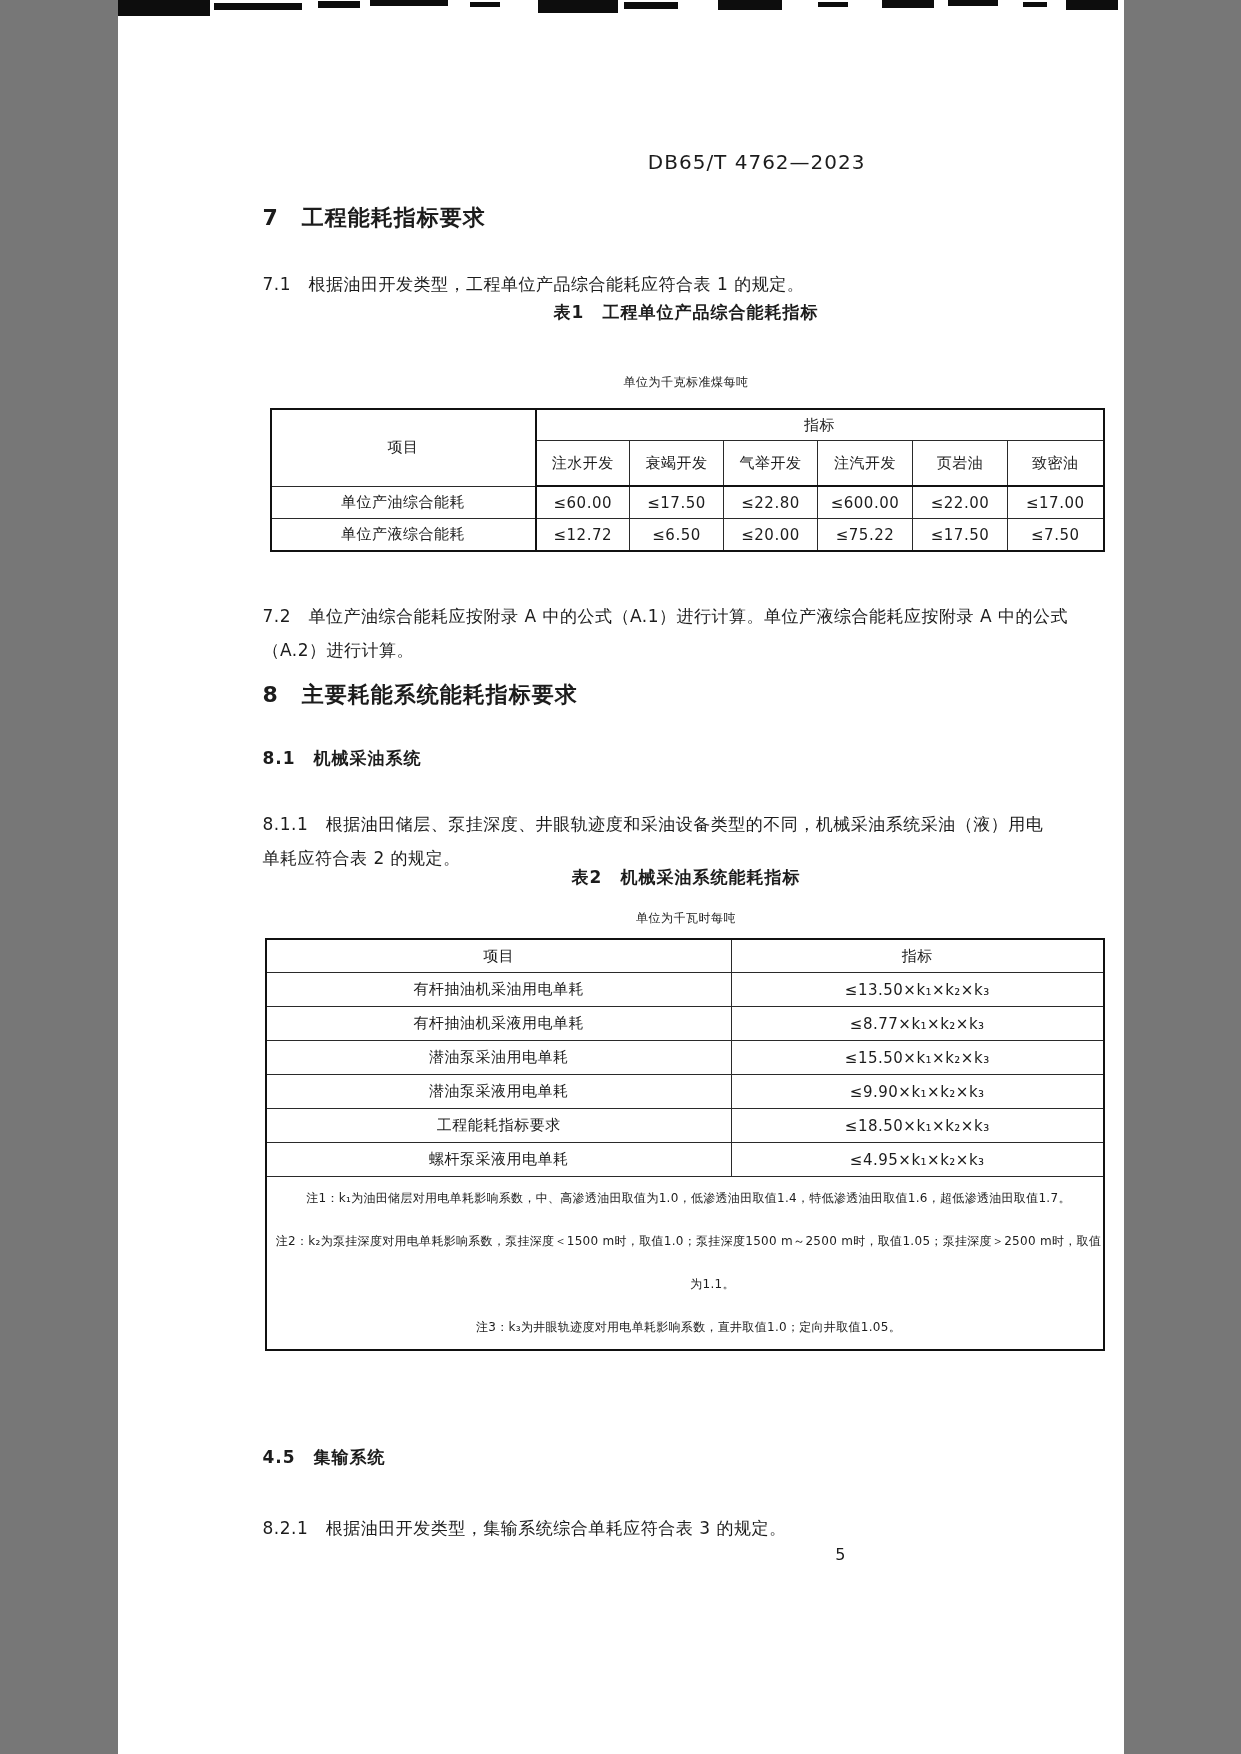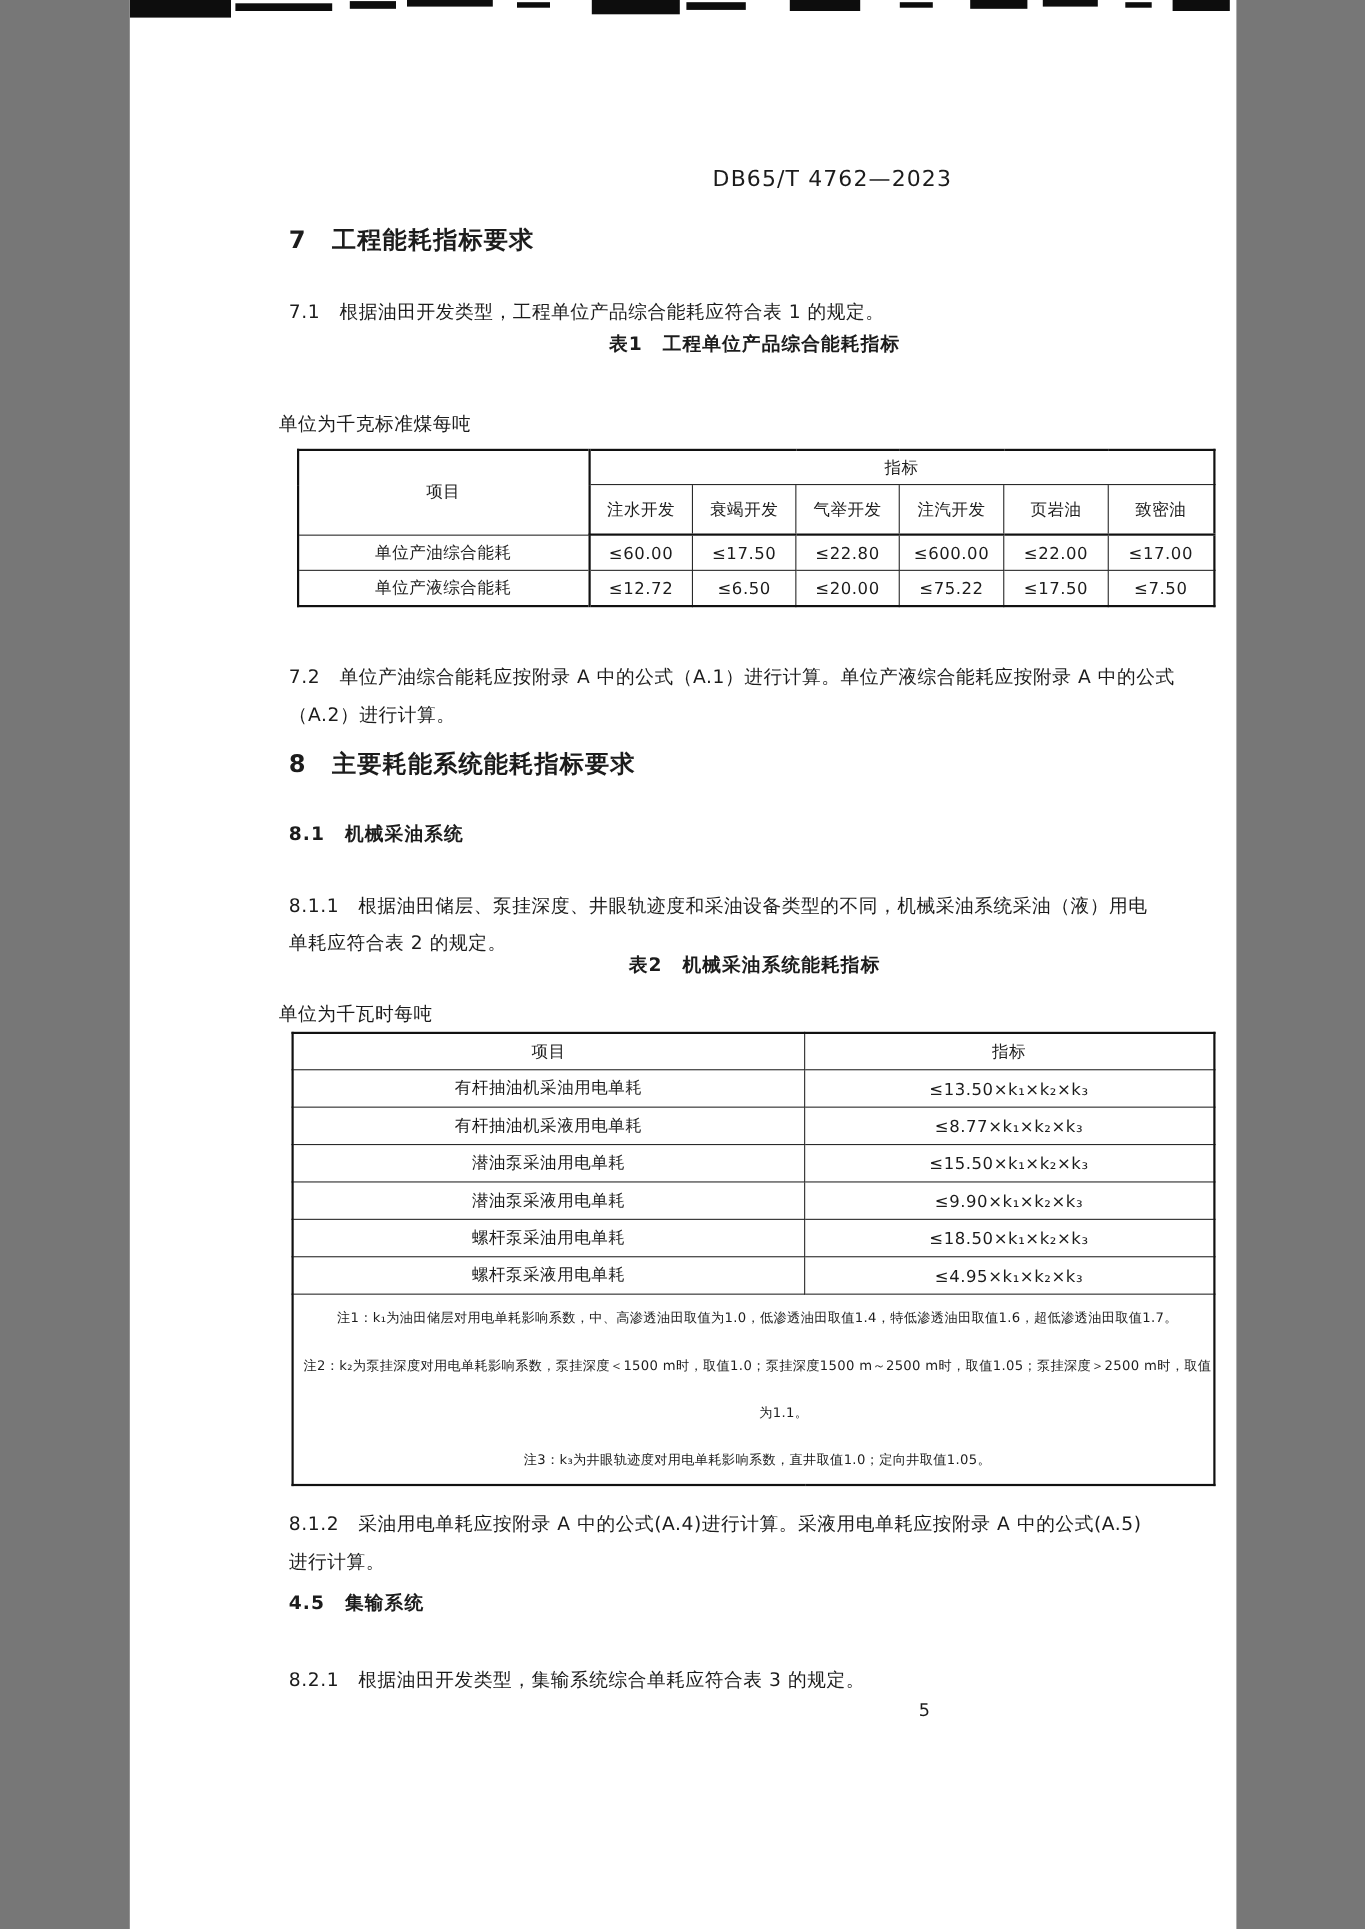--- a/index.html
+++ b/index.html
@@ -26,22 +26,22 @@
   }
   .para{
     position:absolute;left:145px;width:865px;
     font-size:17px;line-height:34px;letter-spacing:0.5px;margin-top:11px;
   }
   .caption{
     position:absolute;left:152px;width:833px;
     text-align:center;font-size:17px;font-weight:bold;letter-spacing:1px;
   }
   .unit-note{
-    position:absolute;left:136px;width:833px;
-    text-align:left;font-size:17px;letter-spacing:0.5px;
+    position:absolute;left:152px;width:833px;
+    text-align:center;font-size:12px;letter-spacing:0.5px;
   }
   
   table.doc{
     position:absolute;border-collapse:collapse;table-layout:fixed;
     font-size:15px;color:#1c1c1c;
   }
   table.doc td{
     border:1px solid #2a2a2a;text-align:center;vertical-align:middle;
     padding:0 0;letter-spacing:0.5px;
   }
@@ -182,40 +182,36 @@
     </tr>
     <tr class="drow">
       <td>潜油泵采油用电单耗</td>
       <td>≤15.50×k₁×k₂×k₃</td>
     </tr>
     <tr class="drow">
       <td>潜油泵采液用电单耗</td>
       <td>≤9.90×k₁×k₂×k₃</td>
     </tr>
     <tr class="drow">
-      <td>螺杆泵采油用电单耗</td>
+      <td>工程能耗指标要求</td>
       <td>≤18.50×k₁×k₂×k₃</td>
     </tr>
     <tr class="drow">
       <td>螺杆泵采液用电单耗</td>
       <td>≤4.95×k₁×k₂×k₃</td>
     </tr>
     <tr>
       <td colspan="2" class="notes-cell">
         <div class="note-line">注1：k₁为油田储层对用电单耗影响系数，中、高渗透油田取值为1.0，低渗透油田取值1.4，特低渗透油田取值1.6，超低渗透油田取值1.7。</div>
         <div class="note-line">注2：k₂为泵挂深度对用电单耗影响系数，泵挂深度＜1500 m时，取值1.0；泵挂深度1500 m～2500 m时，取值1.05；泵挂深度＞2500 m时，取值为1.1。</div>
         <div class="note-line">注3：k₃为井眼轨迹度对用电单耗影响系数，直井取值1.0；定向井取值1.05。</div>
       </td>
     </tr>
   </tbody>
     </table>
 
-  <div class="para" style="top:1358px;">
-    <div>8.1.2　采油用电单耗应按附录 A 中的公式(A.4)进行计算。采液用电单耗应按附录 A 中的公式(A.5)</div>
-    <div>进行计算。</div>
-  </div>
 
   <div class="h-sec" style="top:1446px;font-size:17px;">4.5　集输系统</div>
   <div class="para" style="top:1500px;">8.2.1　根据油田开发类型，集输系统综合单耗应符合表 3 的规定。</div>
 
   <div class="pageno">5</div>
 
 </div>
 
 </body></html>

